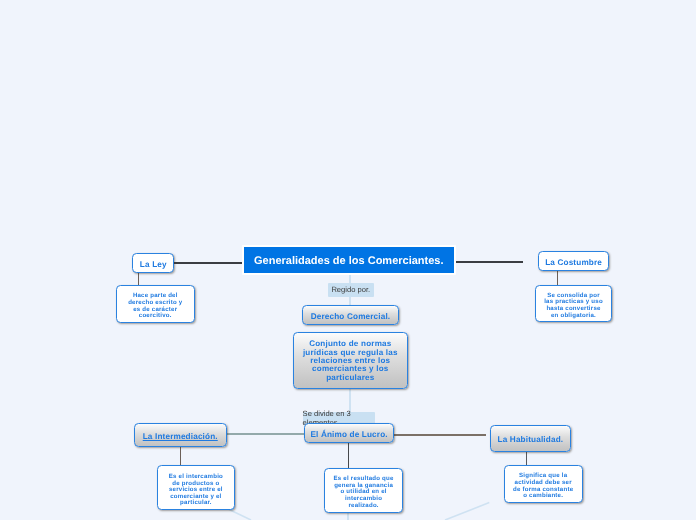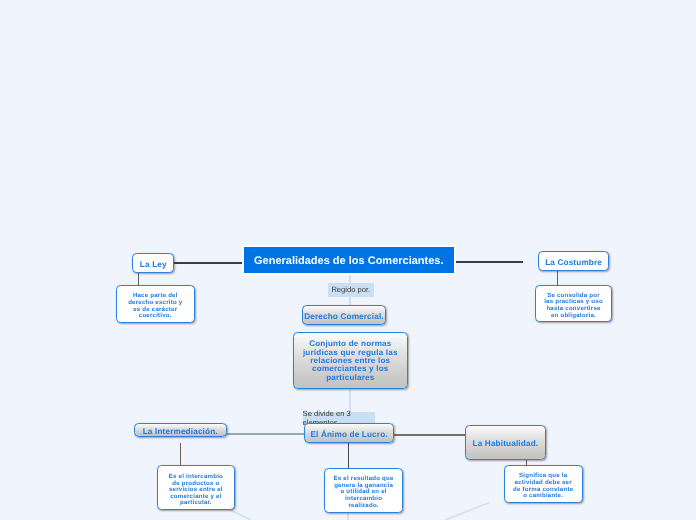--- a/index.html
+++ b/index.html
@@ -86,32 +86,32 @@
   <div class="node plain title" style="left:522px;top:250.7px;width:71.2px;height:20px;">
     <span>La Costumbre</span>
   </div>
   <div class="node plain desc" style="left:519px;top:285px;width:77px;height:37px;">
     <span>Se consolida por
 las practicas y uso
 hasta convertirse
 en obligatoria.</span>
   </div>
 
-  <div class="node grad title" style="left:302px;top:304.6px;width:84px;height:20.3px;">
+  <div class="node grad title" style="left:302px;top:304.6px;width:97px;height:20.3px;">
     <span>Derecho Comercial.</span>
   </div>
   <div class="node grad desc-mid" style="left:292.8px;top:331.7px;width:115px;height:57px;">
     <span>Conjunto de normas
 jurídicas que regula las
 relaciones entre los
 comerciantes y los
 particulares</span>
   </div>
 
-  <div class="node grad title" style="left:134px;top:423px;width:92.5px;height:14px;">
+  <div class="node grad title" style="left:134px;top:423px;width:92.5px;height:24px;text-decoration:underline;">
     <span>La Intermediación.</span>
   </div>
   <div class="node plain desc" style="left:140.9px;top:465.4px;width:78px;height:45px;">
     <span>Es el intercambio
 de productos o
 servicios entre el
 comerciante y el
 particular.</span>
   </div>
 
@@ -119,21 +119,21 @@
     <span>El Ánimo de Lucro.</span>
   </div>
   <div class="node plain desc" style="left:308px;top:468px;width:79.2px;height:44.5px;">
     <span>Es el resultado que
 genera la ganancia
 o utilidad en el
 intercambio
 realizado.</span>
   </div>
 
-  <div class="node grad title" style="left:465px;top:425px;width:80.8px;height:35px;justify-content:center;">
+  <div class="node grad title" style="left:490px;top:425px;width:80.8px;height:27px;justify-content:center;">
     <span>La Habitualidad.</span>
   </div>
   <div class="node plain desc" style="left:487.6px;top:464.9px;width:79.2px;height:38.3px;">
     <span>Significa que la
 actividad debe ser
 de forma constante
 o cambiante.</span>
   </div>
 
 </div>

